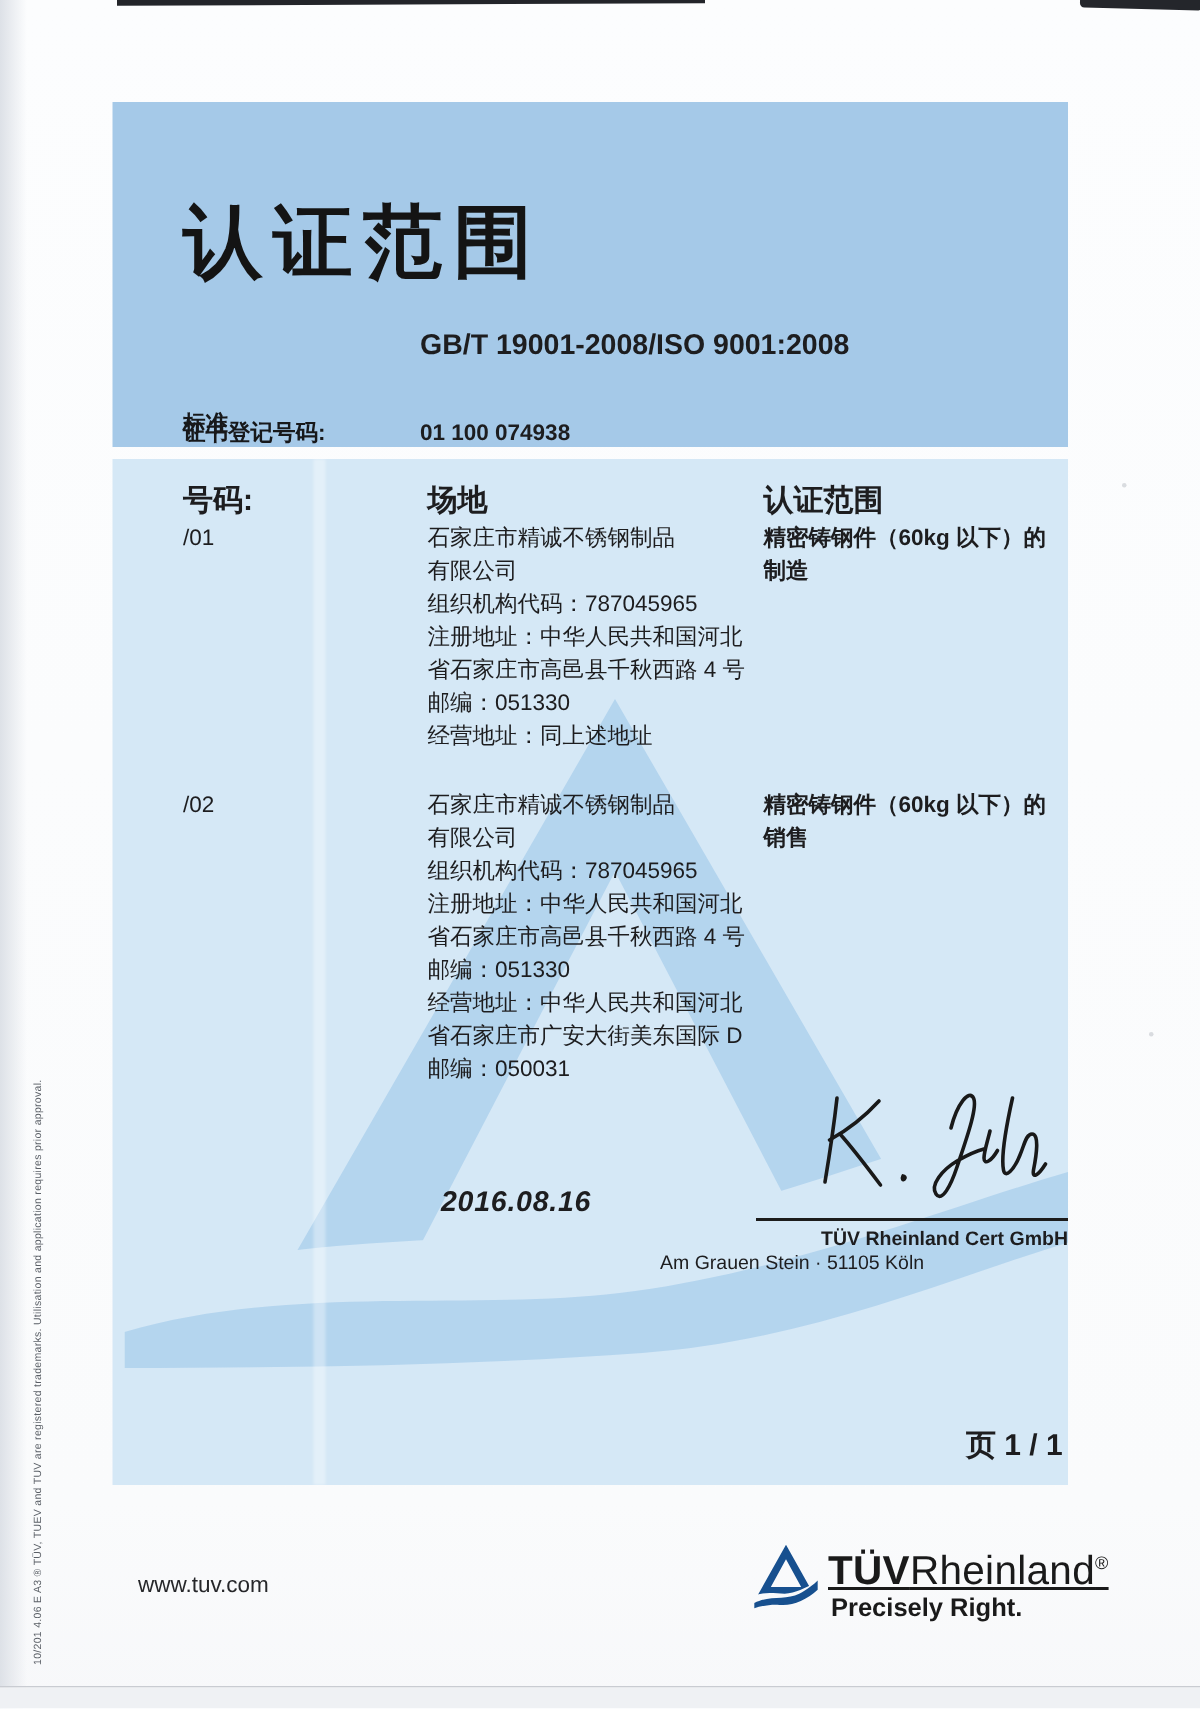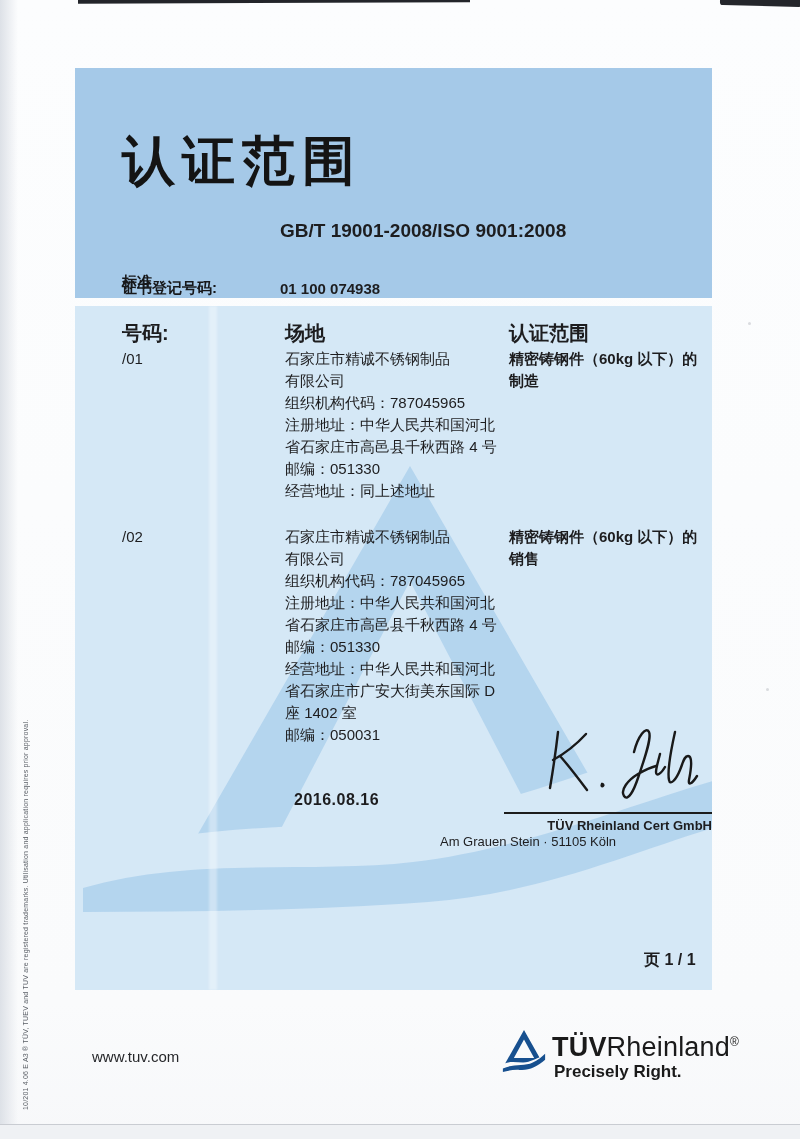--- a/index.html
+++ b/index.html
@@ -37,30 +37,30 @@
 
   .watermark { left:8px; top:130px; }
 
   .thead { left:122px; top:320px; width:588px; display:grid; grid-template-columns:163px 224px auto; font-size:20px; font-weight:bold; }
   #rows { left:122px; top:348px; width:588px; }
   .trow { display:grid; grid-template-columns:163px 224px auto; margin-bottom:24px; font-size:15px; line-height:22px; }
   .cell-number { font-weight:400; }
   .cell-site div, .cell-scope div { white-space:nowrap; }
   .cell-scope { font-weight:bold; }
 
-  .issue-date { left:294px; top:791px; font-size:16px; font-weight:600; letter-spacing:0.5px; }
+  .issue-date { left:294px; top:791px; font-size:19px; font-weight:600; letter-spacing:0.5px;font-style:italic; }
   .signature-svg { left:542px; top:722px; }
   .sig-rule { left:504px; top:812px; width:208px; height:2px; background:#1c1c1c; }
   .issuer-org { left:440px; top:818px; width:272px; text-align:right; font-size:13px; font-weight:600; }
   .issuer-addr { left:440px; top:834px; width:272px; text-align:left; font-size:13px; }
-  .page-indicator { left:644px; top:950px; font-size:16px; font-weight:bold; }
+  .page-indicator { left:644px; top:950px; font-size:20px; font-weight:bold; }
 
   .website { left:92px; top:1048px; font-size:15px; font-weight:500; color:#26272a; }
   .brand-icon { left:502px; top:1028px; }
-  .brand-wordmark { left:552px; top:1032px; font-size:27px; color:#1a1a1a; letter-spacing:0.2px; }
+  .brand-wordmark { left:552px; top:1032px; font-size:27px; color:#1a1a1a; letter-spacing:0.2px;text-decoration:underline; }
   .brand-wordmark .b { font-weight:bold; }
   .brand-wordmark sup { font-size:12px; }
   .brand-tagline { left:554px; top:1062px; font-size:17px; font-weight:600; color:#1a1a1a; }
 
   .sidebar-note { left:22px; top:1110px; transform:rotate(-90deg); transform-origin:0 0;
     white-space:nowrap; font-size:7px; color:#5a5f66; letter-spacing:0.2px; }
 
   .speck { width:3px; height:3px; border-radius:50%; background:#9aa0a8; opacity:0.35; }
 </style>
 </head>
@@ -124,21 +124,20 @@
       <div class="cell-number">/02</div>
       <div class="cell-site">
           <div>石家庄市精诚不锈钢制品</div>
           <div>有限公司</div>
           <div>组织机构代码：787045965</div>
           <div>注册地址：中华人民共和国河北</div>
           <div>省石家庄市高邑县千秋西路 4 号</div>
           <div>邮编：051330</div>
           <div>经营地址：中华人民共和国河北</div>
           <div>省石家庄市广安大街美东国际 D</div>
-          <div>座 1402 室</div>
           <div>邮编：050031</div>
         </div>
       <div class="cell-scope">
           <div>精密铸钢件（60kg 以下）的</div>
           <div>销售</div>
         </div>
     </div>
   </div>
 
   <div class="abs issue-date">2016.08.16</div>

